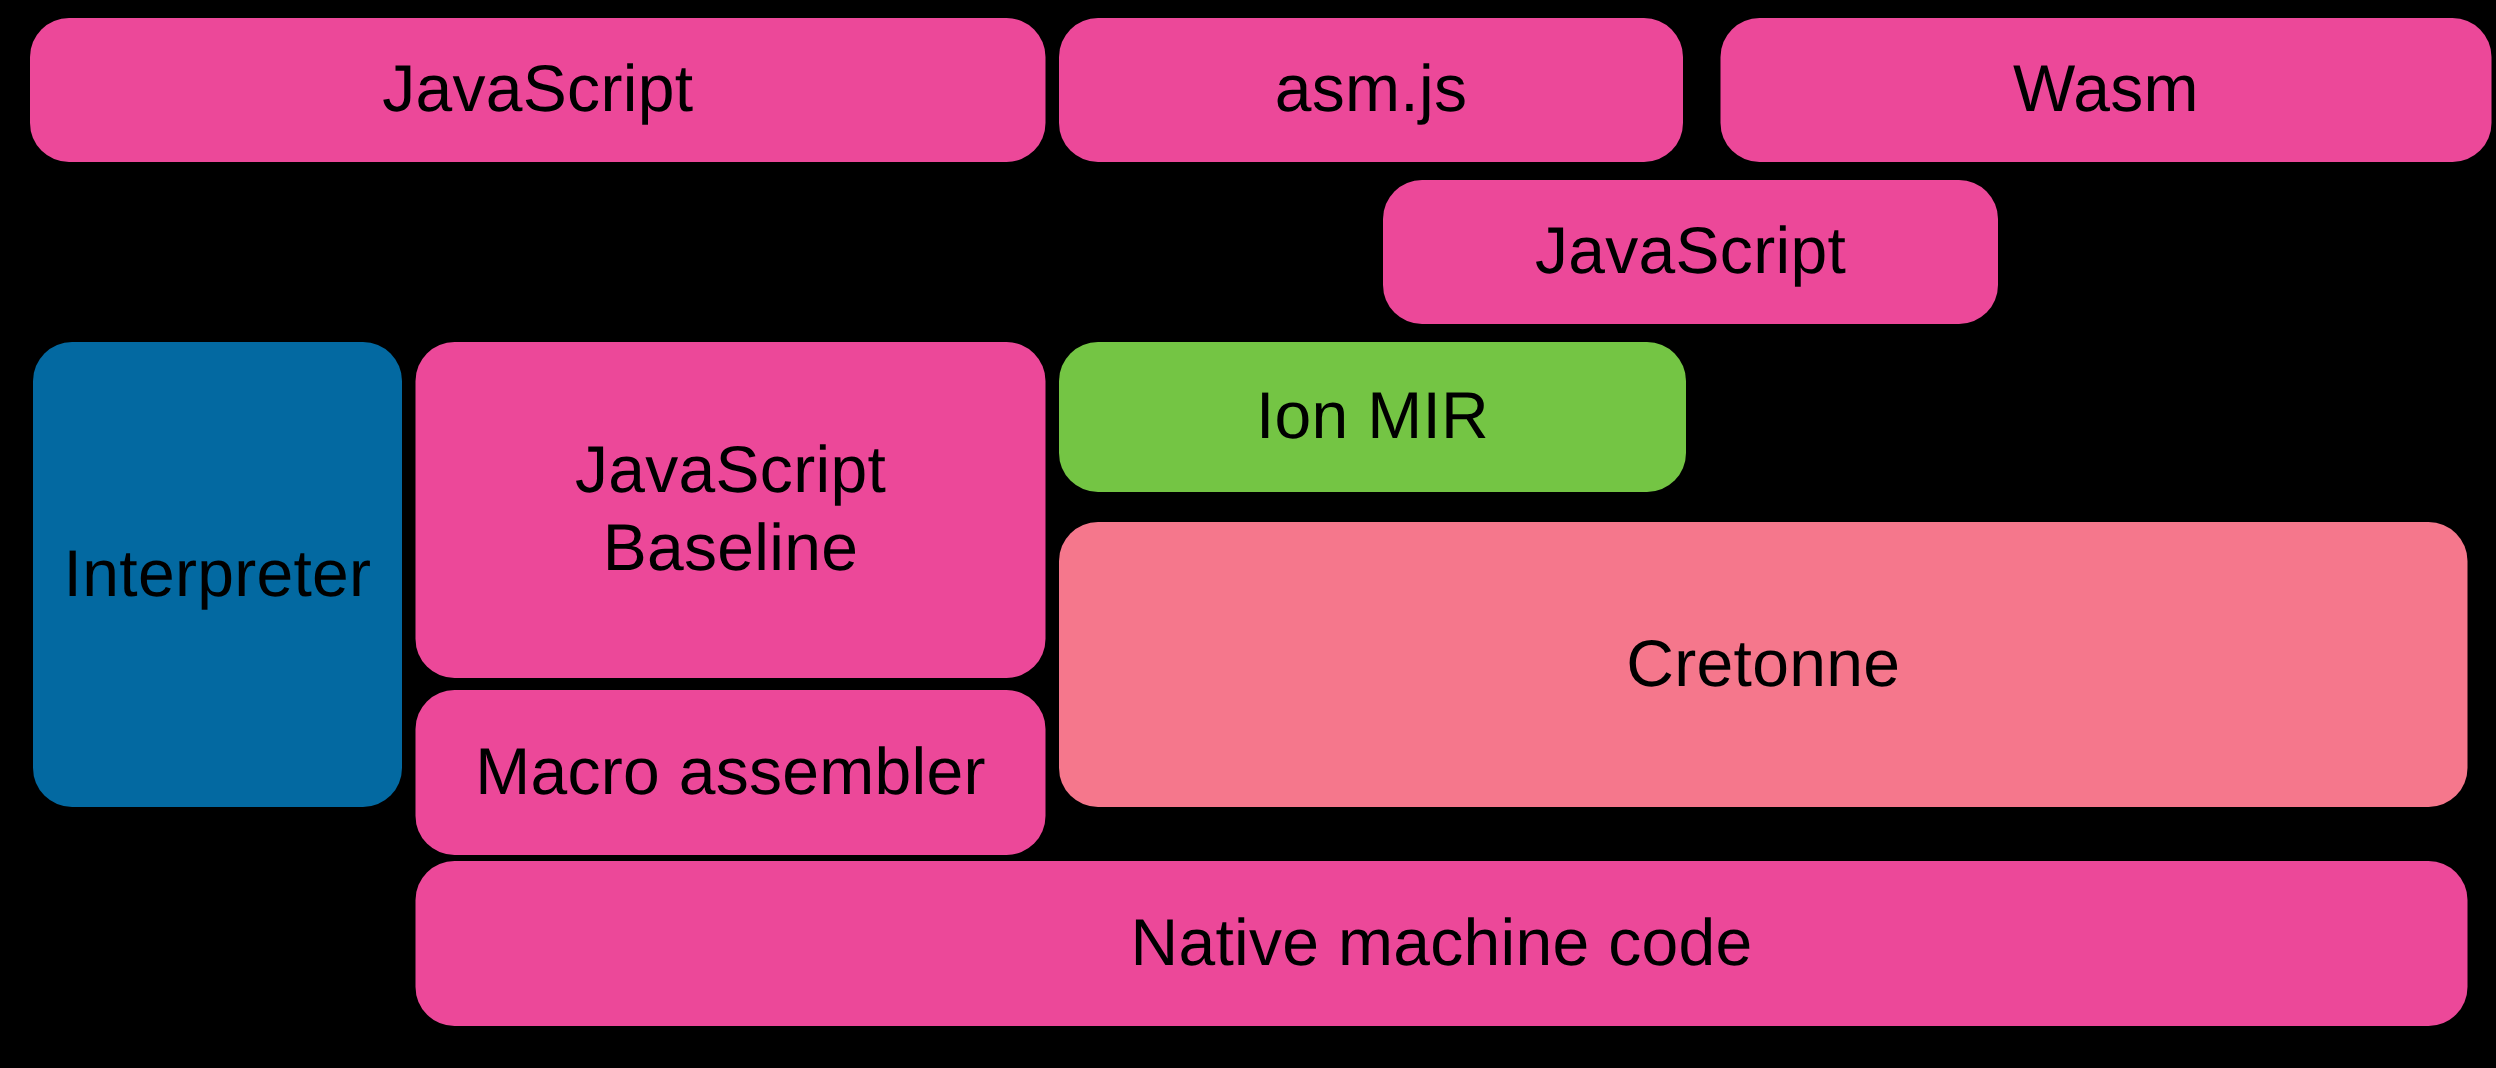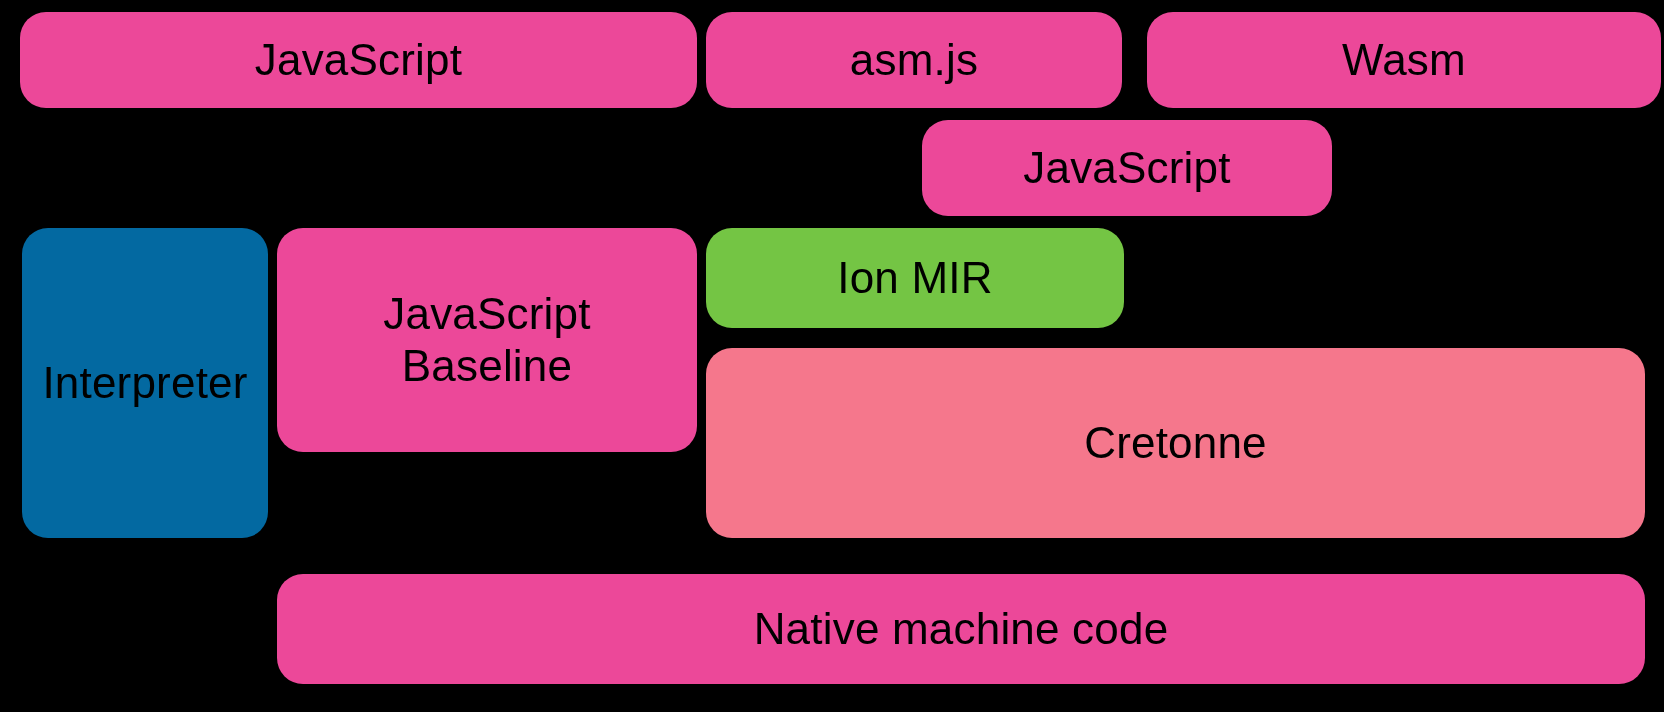--- a/index.html
+++ b/index.html
@@ -73,16 +73,17 @@
 
   <div class="node gray" id="n-interpreter">Interpreter</div>
 
   <div class="node" id="n-js-baseline">JavaScript
 Baseline</div>
 
   <div class="node green" id="n-ion-mir">Ion MIR</div>
 
   <div class="node pink" id="n-cretonne">Cretonne</div>
 
+  <div class="node" id="n-macro-assembler">Macro assembler</div>
 
   <div class="node" id="n-native-code">Native machine code</div>
 
 </div>
 
 </body></html>

